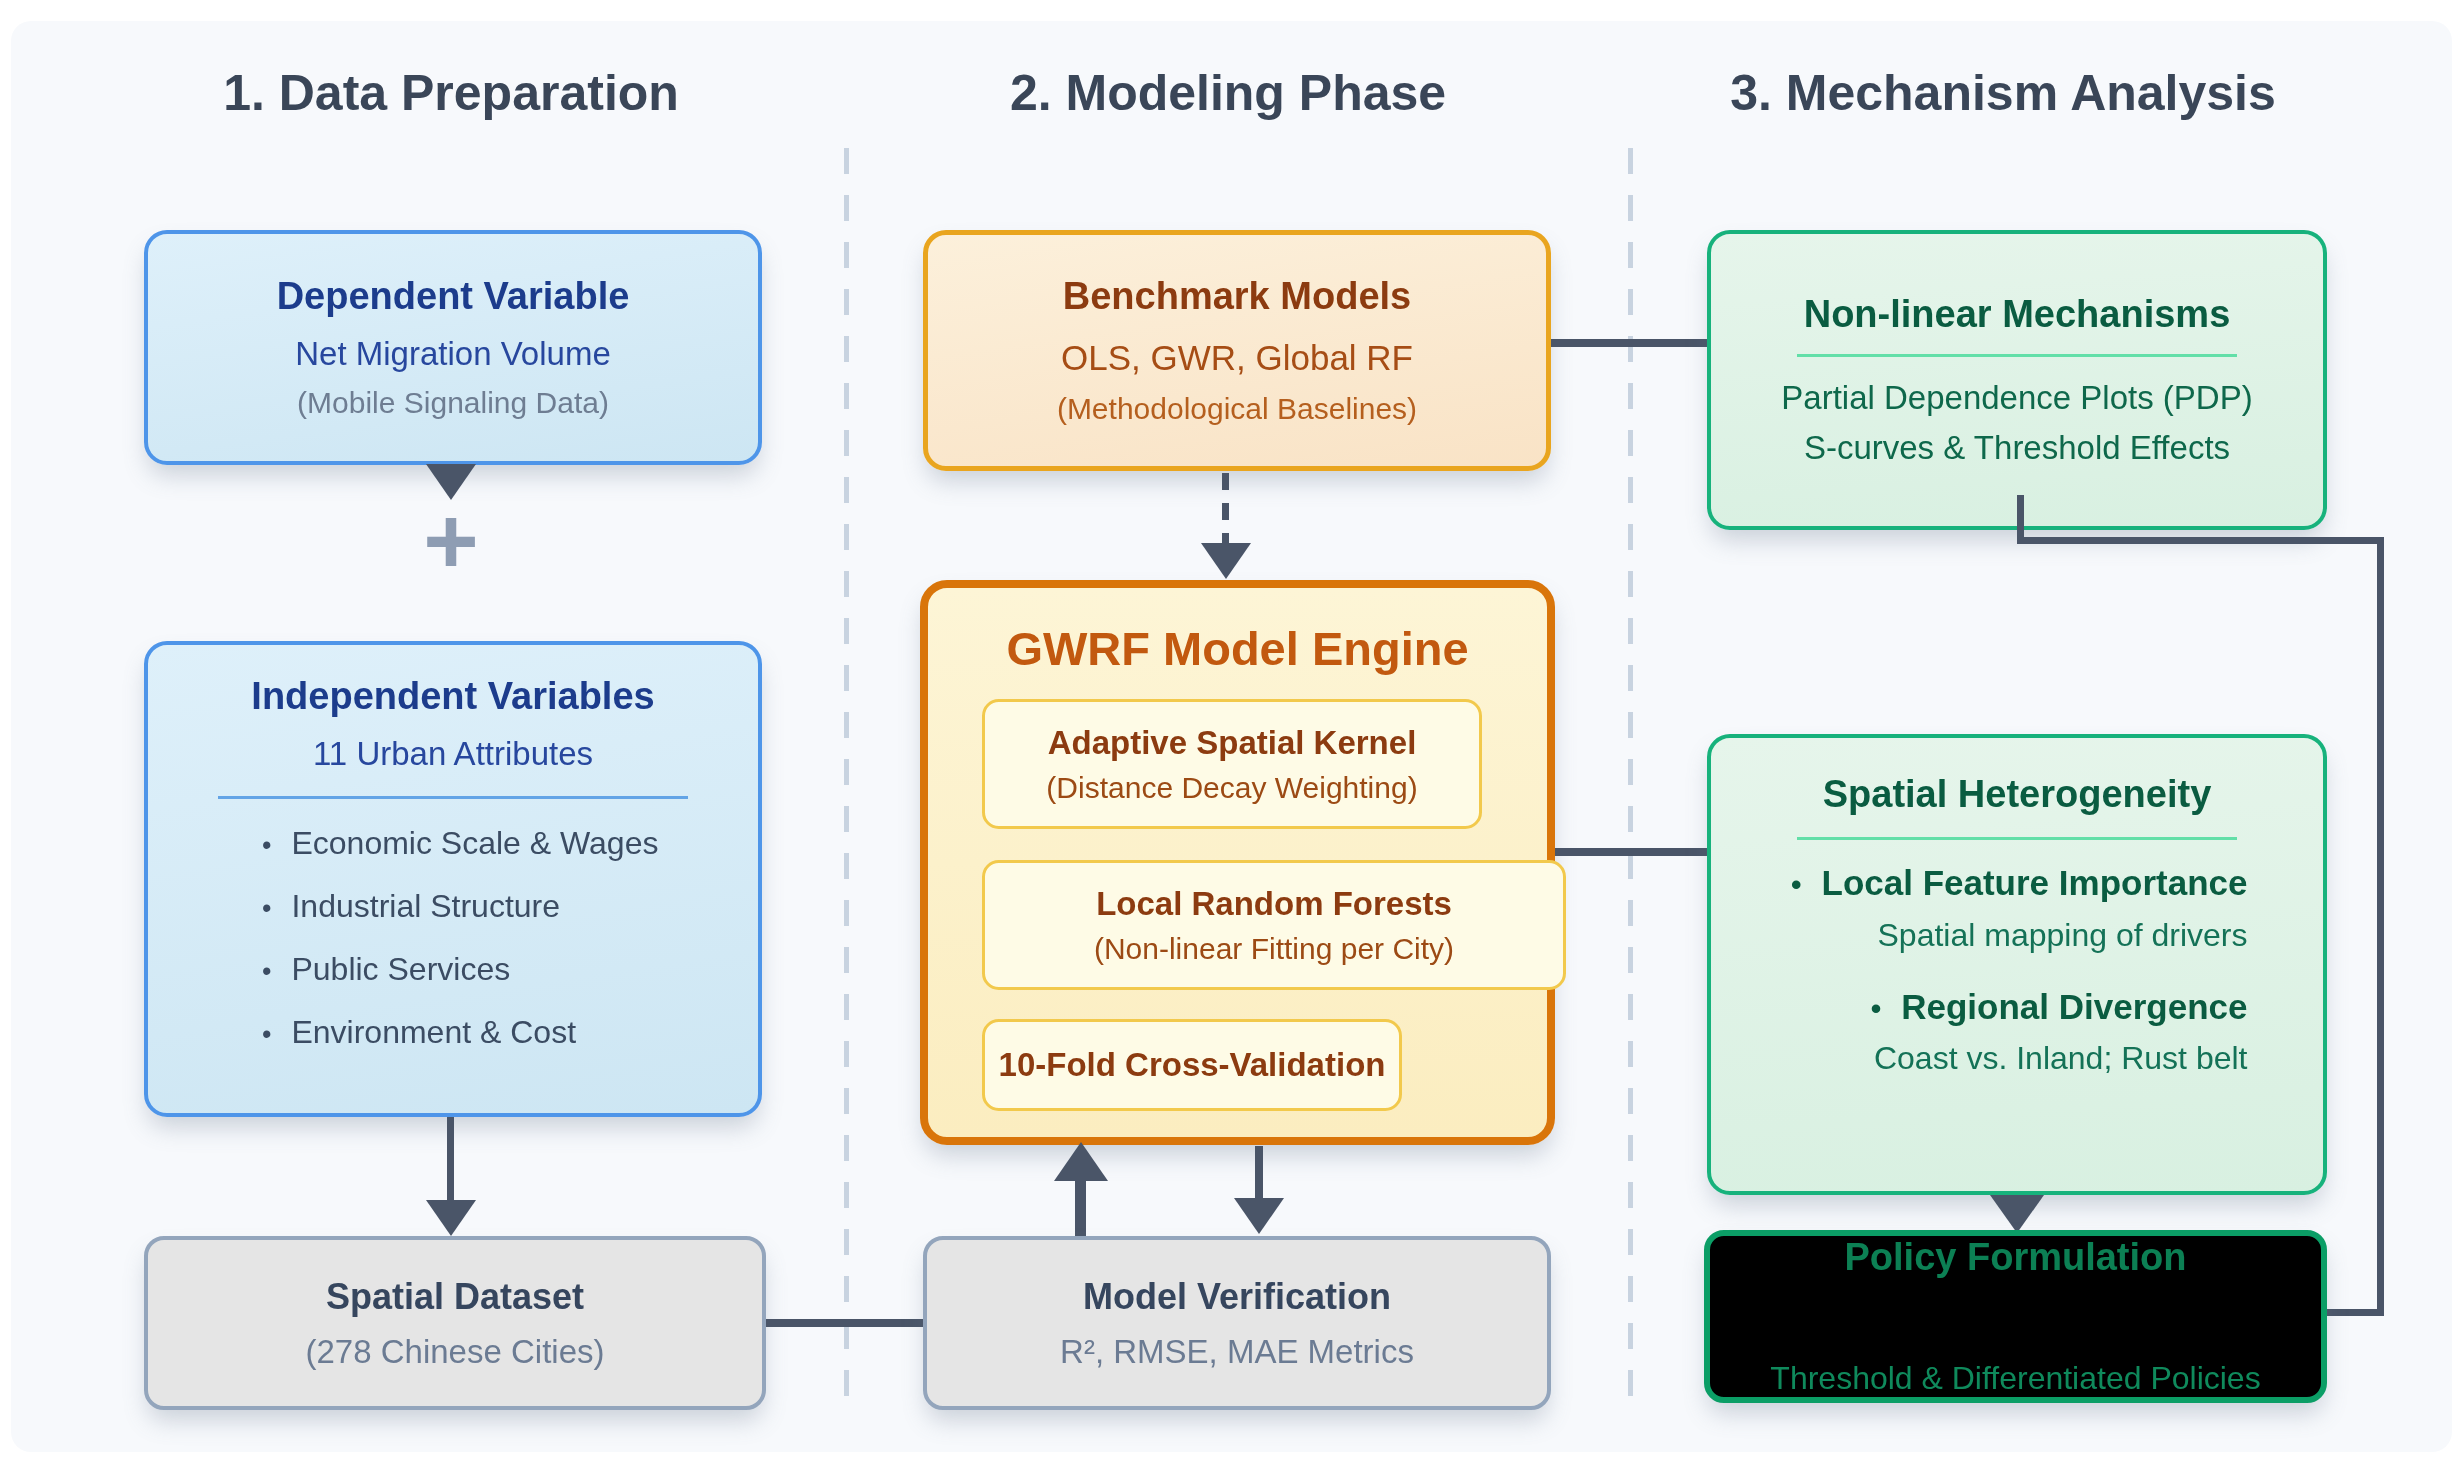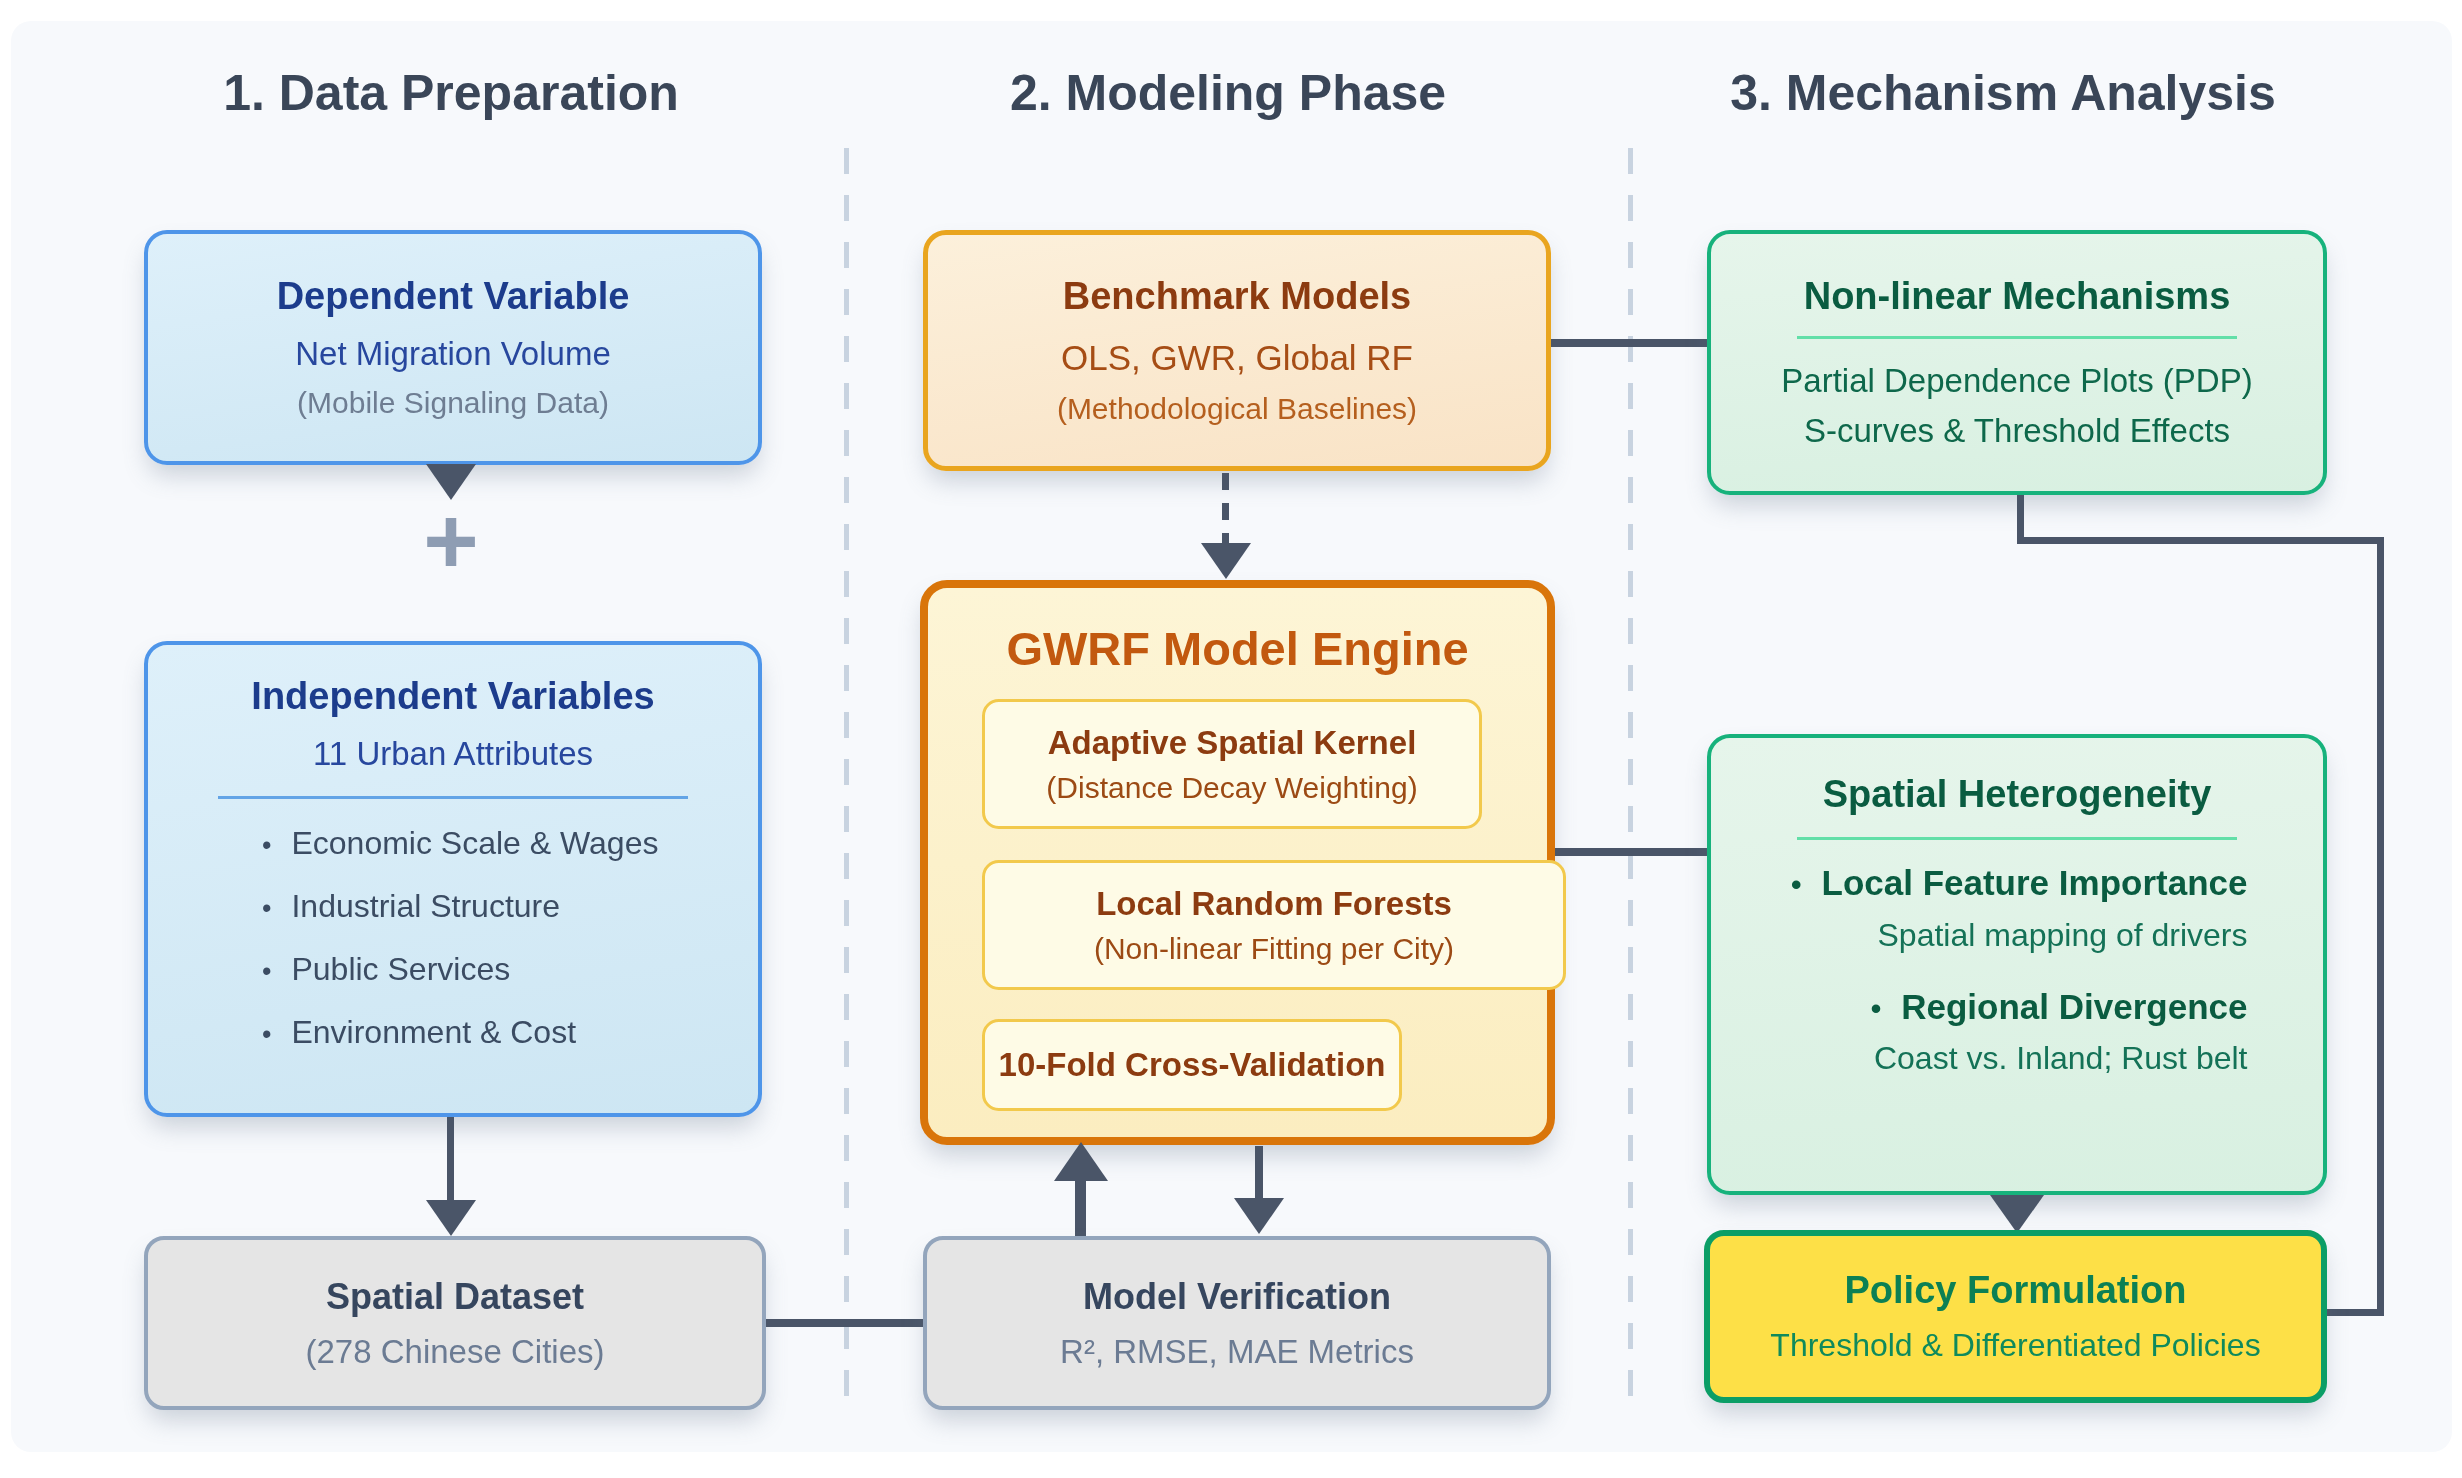--- a/index.html
+++ b/index.html
@@ -14,21 +14,21 @@
 
   .box{position:absolute;box-sizing:border-box;display:flex;flex-direction:column;align-items:center;
        justify-content:center;text-align:center;
        box-shadow:0 13.6px 24px -4.5px rgba(100,116,139,.30);}
   .box.blue{background:linear-gradient(172deg,#def0fa 0%,#cde6f3 100%);border:4.5px solid #4e95e9;border-radius:23px;}
   .box.slate{background:#e5e5e5;border:4.5px solid #93a5bc;border-radius:20px;}
   .box.orange{background:linear-gradient(172deg,#fcf0db 0%,#f9e3c6 100%);border:5.3px solid #e9a51f;border-radius:23px;}
   .box.gwrf{background:linear-gradient(180deg,#fdf5d6 0%,#fbedc0 100%);border:8.3px solid #d9750a;border-radius:27px;
             justify-content:flex-start;}
   .box.green{background:linear-gradient(176deg,#e6f5eb 0%,#d8f0e1 100%);border:4.5px solid #17b27c;border-radius:23px;}
-  .box.policy{background:#fde047;border:6.8px solid #0b9e66;border-radius:20px;}
+  .box.policy{background:#000000;border:6.8px solid #0b9e66;border-radius:20px;justify-content:space-between;}
   .box.module{background:#fefbe6;border:3px solid #f2c94c;border-radius:16.7px;box-shadow:none;}
 
   .t-blue-title{font-size:38px;font-weight:700;color:#1c3c8c;}
   .t-blue-line{font-size:33px;font-weight:500;color:#27479e;margin-top:16.7px;}
   .t-gray-small{font-size:30px;color:#6e7d92;margin-top:13.6px;}
   .sep-blue{width:470px;height:3px;background:#63a4e6;margin:23px auto 26px;}
   .bullets{align-self:flex-start;text-align:left;padding-left:114px;}
   .bullet{font-size:32px;color:#3b4c63;margin-top:26px;white-space:nowrap;}
   .bullet::before{content:"•";margin-right:20px;color:#3b4c63;font-size:27px;}
 
@@ -135,21 +135,21 @@
   <div class="line" style="left:1255px;top:1146px;width:7.6px;height:55px;"></div>
   <div class="head down" style="left:1234px;top:1198px;"></div>
 
   <div class="box slate" style="left:923px;top:1236px;width:628px;height:174px;">
     <div class="t-slate-title">Model Verification</div>
     <div class="t-slate-sub">R², RMSE, MAE Metrics</div>
   </div>
 
   <div class="line" style="left:1551px;top:339px;width:156px;height:8.3px;"></div>
 
-  <div class="box green" style="left:1707px;top:230px;width:620px;height:265px;">
+  <div class="box green" style="left:1707px;top:230px;width:620px;height:300px;">
     <div class="t-green-title">Non-linear Mechanisms</div>
     <div class="sep-green" style="margin:18px auto 4.5px;"></div>
     <div class="t-green-line">Partial Dependence Plots (PDP)</div>
     <div class="t-green-line" style="margin-top:12px;">S-curves &amp; Threshold Effects</div>
   </div>
 
   <div class="line" style="left:2017px;top:495px;width:6.8px;height:49px;"></div>
   <div class="line" style="left:2017px;top:537px;width:367px;height:6.8px;"></div>
   <div class="line" style="left:2377px;top:537px;width:6.8px;height:779px;"></div>
   <div class="line" style="left:2327px;top:1309px;width:56px;height:6.8px;"></div>

